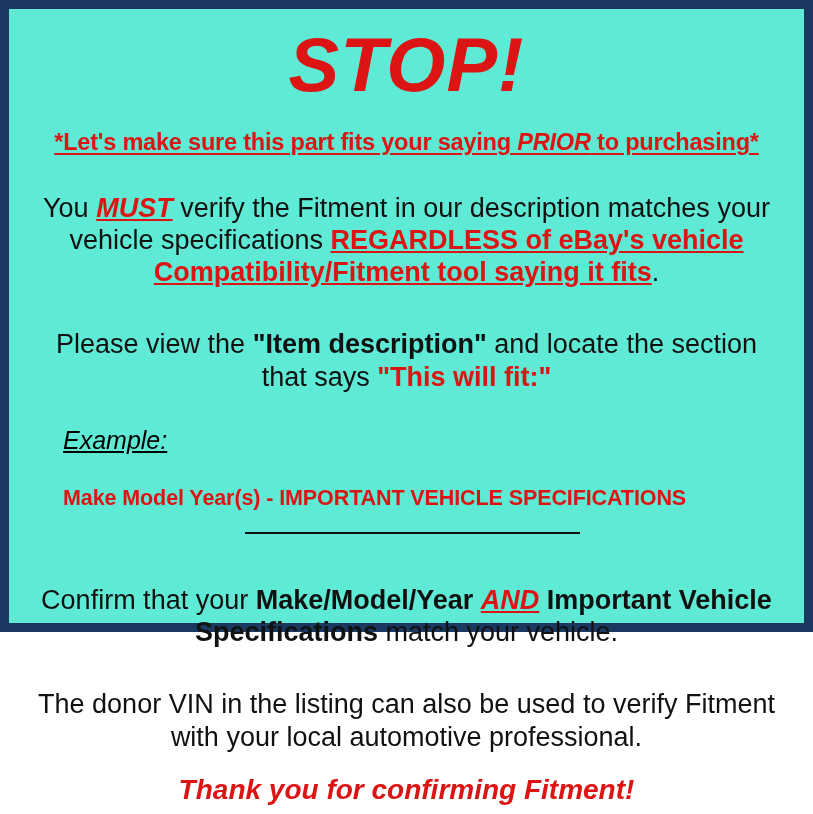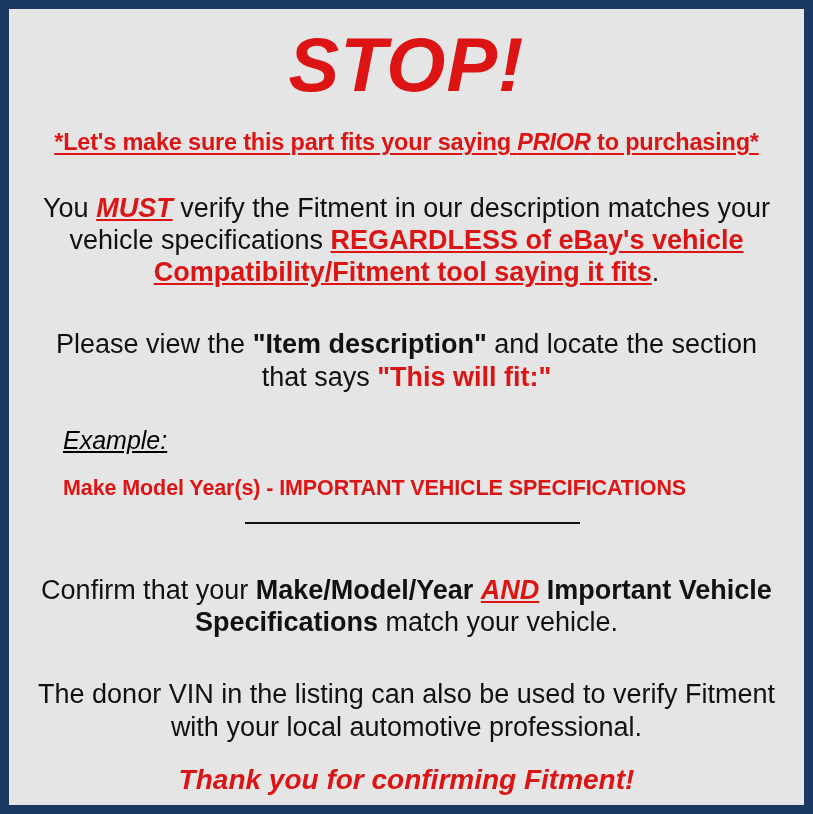--- a/index.html
+++ b/index.html
@@ -10,22 +10,22 @@
   body {
     width: 813px;
     height: 814px;
     overflow: hidden;
     font-family: "Liberation Sans", sans-serif;
   }
 
   .notice-card {
     box-sizing: border-box;
     width: 813px;
-    height: 814px;
-    background: #e5e5e5;
+    height: 632px;
+    background: #5eead4;
     border: 9px solid #1b3860;
     position: relative;
   }
 
   .notice-inner {
     box-sizing: border-box;
     width: 100%;
     height: 100%;
     padding: 0 14px;
     text-align: center;
@@ -96,21 +96,21 @@
     font-weight: bold;
     color: #dd1414;
     line-height: 1.15;
     margin-top: 1px;
   }
   .example-spec {
     font-size: 21.5px;
     font-weight: bold;
     color: #dd1414;
     letter-spacing: -0.1px;
-    margin-top: 22px;
+    margin-top: 32px;
     white-space: nowrap;
   }
 
   
   .divider-wrap {
     margin-top: 21px;
     height: 14px;
   }
   .divider {
     width: 335px;

